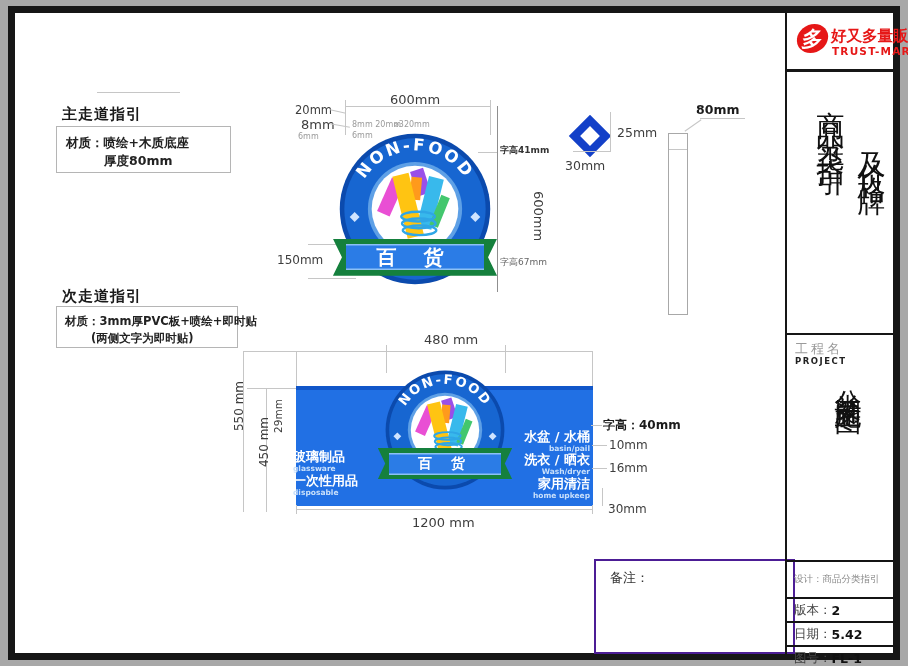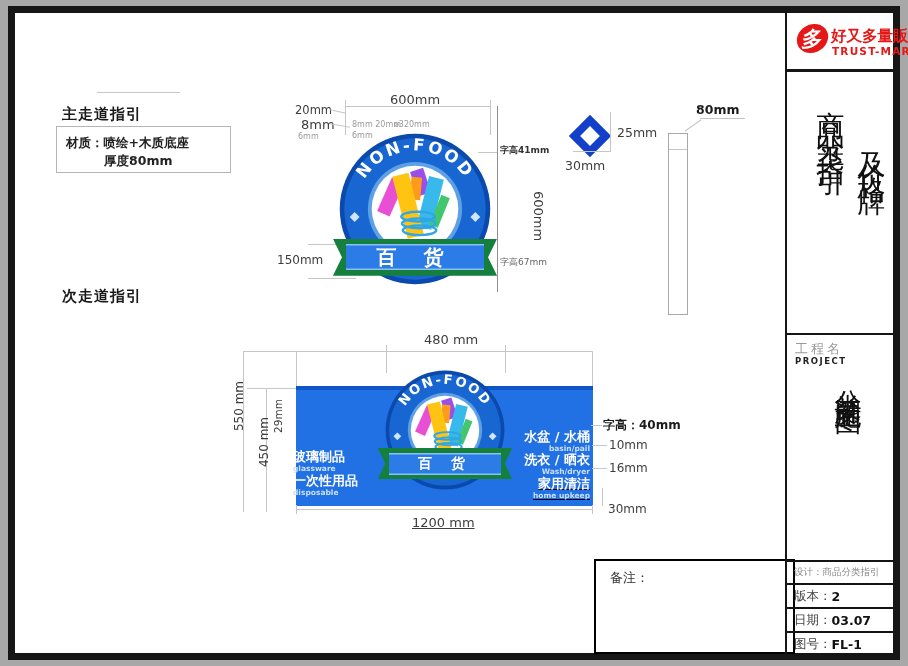--- a/index.html
+++ b/index.html
@@ -27,38 +27,42 @@
   .b2 .ribbon-text{font-size:14px;letter-spacing:7px;}
   
   .sign2-rect{position:absolute;background:#2170e4;border-top:4px solid #1156c9;box-sizing:border-box;}
   .sign-zh{font-size:13px;font-weight:bold;color:#ffffff;line-height:1.1;white-space:nowrap;}
   .sign-en{font-size:7.5px;font-weight:bold;color:#c9e0fb;line-height:1.2;white-space:nowrap;}
   .txt-r{text-align:right;}
   
   .vtext{position:absolute;writing-mode:vertical-rl;text-orientation:upright;color:#111;white-space:nowrap;}
   .divider{position:absolute;background:#161616;}
   .info-row{box-sizing:border-box;border-top:2px solid #141414;display:flex;align-items:center;padding-left:7px;white-space:nowrap;}
-  .remarks{position:absolute;border:2px solid #000000;background:#fff;box-sizing:border-box;}
+  .remarks{position:absolute;border:2px solid #4c1d95;background:#fff;box-sizing:border-box;}
   .logo-icon{position:absolute;width:31px;height:29px;background:#e61717;border-radius:50%;color:#fff;font-weight:bold;display:flex;align-items:center;justify-content:center;font-size:21px;transform:skewX(-8deg);}
   .brand{position:absolute;color:#e61717;font-weight:bold;white-space:nowrap;}
 </style>
 </head>
 <body>
 
 <div class="page">
   <div class="sheet"></div>
 
   <div class="cl" style="left:97px;top:92px;width:83px;height:1px;"></div>
   <div class="heading" style="left:62px;top:105px;">主走道指引</div>
   <div class="matbox" style="left:56px;top:126px;width:175px;height:47px;font-size:12.5px;">
     <div>材质：喷绘+木质底座</div>
     <div style="margin-left:38px;">厚度80mm</div>
   </div>
 
   <div class="heading" style="left:62px;top:287px;">次走道指引</div>
+  <div class="matbox" style="left:56px;top:306px;width:182px;height:42px;font-size:11.5px;padding:6px 8px;">
+    <div>材质：3mm厚PVC板+喷绘+即时贴</div>
+    <div style="margin-left:26px;">(两侧文字为即时贴)</div>
+  </div>
 
   <div class="cl" style="left:345px;top:106px;width:145px;height:1px;"></div>
   <div class="cl" style="left:345px;top:100px;width:1px;height:35px;"></div>
   <div class="cl" style="left:490px;top:100px;width:1px;height:35px;"></div>
   <div class="dim" style="left:390px;top:93px;font-size:13px;">600mm</div>
 
   <div class="dim" style="left:295px;top:105px;font-size:11.5px;">20mm</div>
   <div class="dim" style="left:301px;top:118px;font-size:13px;">8mm</div>
   <div class="dim-sm" style="left:298px;top:133px;">6mm</div>
   <div class="cl" style="left:330px;top:111px;width:16px;height:1px;transform:rotate(12deg);"></div>
@@ -151,38 +155,38 @@
   </div>
 
   <div class="abs txt-r" style="right:318px;top:430px;z-index:4;">
     <div class="sign-zh">水盆 / 水桶</div>
     <div class="sign-en">basin/pail</div>
   </div>
   <div class="abs txt-r" style="right:318px;top:453px;z-index:4;">
     <div class="sign-zh">洗衣 / 晒衣</div>
     <div class="sign-en">Wash/dryer</div>
   </div>
-  <div class="abs txt-r" style="right:318px;top:477px;z-index:4;text-decoration:underline;">
+  <div class="abs txt-r" style="right:318px;top:477px;z-index:4;">
     <div class="sign-zh">家用清洁</div>
     <div class="sign-en">home upkeep</div>
   </div>
 
   <div class="dim dim-b" style="left:603px;top:419px;">字高：40mm</div>
   <div class="cl" style="left:591px;top:425px;width:11px;height:1px;"></div>
   <div class="dim" style="left:609px;top:439px;">10mm</div>
   <div class="cl" style="left:592px;top:445px;width:15px;height:1px;"></div>
   <div class="dim" style="left:609px;top:462px;">16mm</div>
   <div class="cl" style="left:592px;top:468px;width:15px;height:1px;"></div>
   <div class="cl" style="left:602px;top:488px;width:1px;height:18px;"></div>
   <div class="dim" style="left:608px;top:503px;">30mm</div>
 
   <div class="cl" style="left:296px;top:509px;width:297px;height:1px;"></div>
   <div class="cl" style="left:296px;top:505px;width:1px;height:9px;"></div>
   <div class="cl" style="left:592px;top:505px;width:1px;height:9px;"></div>
-  <div class="dim" style="left:412px;top:516px;font-size:13px;text-decoration:underline;">1200 mm</div>
+  <div class="dim" style="left:412px;top:516px;font-size:13px;">1200 mm</div>
 
   <div class="badge b2" style="left:385px;top:370px;width:120px;height:120px;z-index:5;">
     <svg viewBox="0 0 100 100">
       <defs>
         <clipPath id="clip2">
             <circle cx="50" cy="50" r="28.5"></circle>
           </clipPath>
         <path id="arc2" d="M 16.7 30.8 A 38.5 38.5 0 0 1 83.3 30.8" fill="none"></path>
       </defs>
       <circle cx="50" cy="50" r="49.5" fill="#0b4aad"></circle>
@@ -225,30 +229,30 @@
 
   <div class="vtext" style="left:811px;top:88px;font-size:28px;letter-spacing:12px;">商品分类指引</div>
   <div class="vtext" style="left:852px;top:130px;font-size:28px;letter-spacing:12px;">及价格牌</div>
   <div class="divider" style="left:785px;top:333px;width:111px;height:2px;"></div>
 
   <div class="abs" style="left:795px;top:340px;font-size:13px;color:#9a9a9a;letter-spacing:3px;">工程名</div>
   <div class="abs" style="left:795px;top:356px;font-size:8.5px;font-weight:bold;color:#222;letter-spacing:1.5px;">PROJECT</div>
   <div class="vtext" style="left:830px;top:368px;font-size:27px;letter-spacing:4px;">分类牌施工图</div>
 
   <div class="abs" style="left:787px;top:560px;width:109px;">
-    <div class="info-row" style="height:23px;font-size:9.5px;color:#8a8a8a;">
+    <div class="info-row" style="height:37px;font-size:9.5px;color:#8a8a8a;">
       <span>设计：</span>
         <span>商品分类指引</span>
     </div>
     <div class="info-row" style="height:24px;font-size:12.5px;color:#444;">
       <span>版本：</span>
         <span style="font-weight:bold;color:#111;">2</span>
     </div>
     <div class="info-row" style="height:24px;font-size:12.5px;color:#444;">
       <span>日期：</span>
-        <span style="font-weight:bold;color:#111;">03.07</span>
+        <span style="font-weight:bold;color:#111;">5.42</span>
     </div>
     <div class="info-row" style="height:24px;font-size:12.5px;color:#444;">
       <span>图号：</span>
         <span style="font-weight:bold;color:#111;">FL-1</span>
     </div>
   </div>
 </div>
 
 </body></html>

